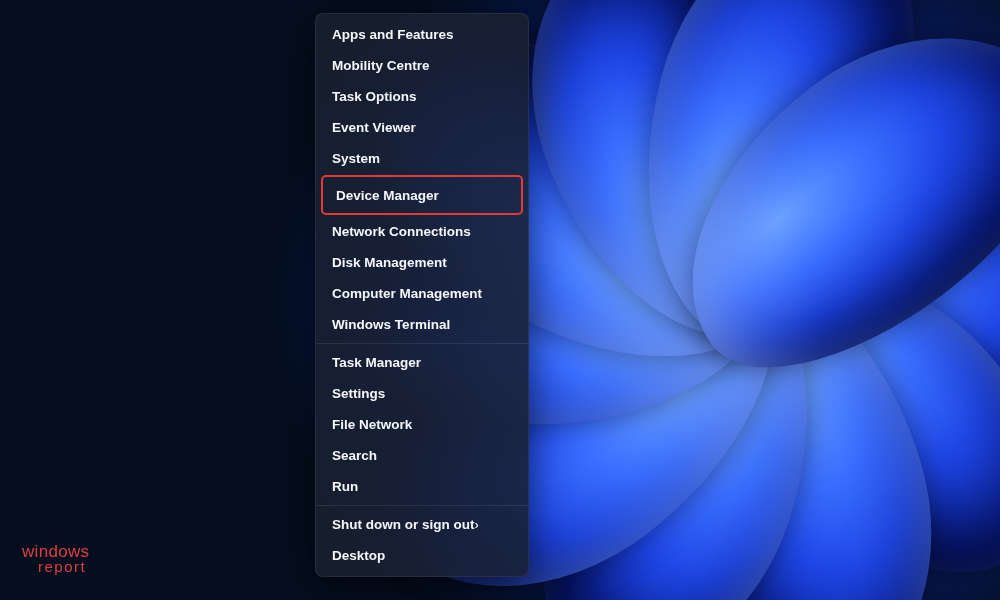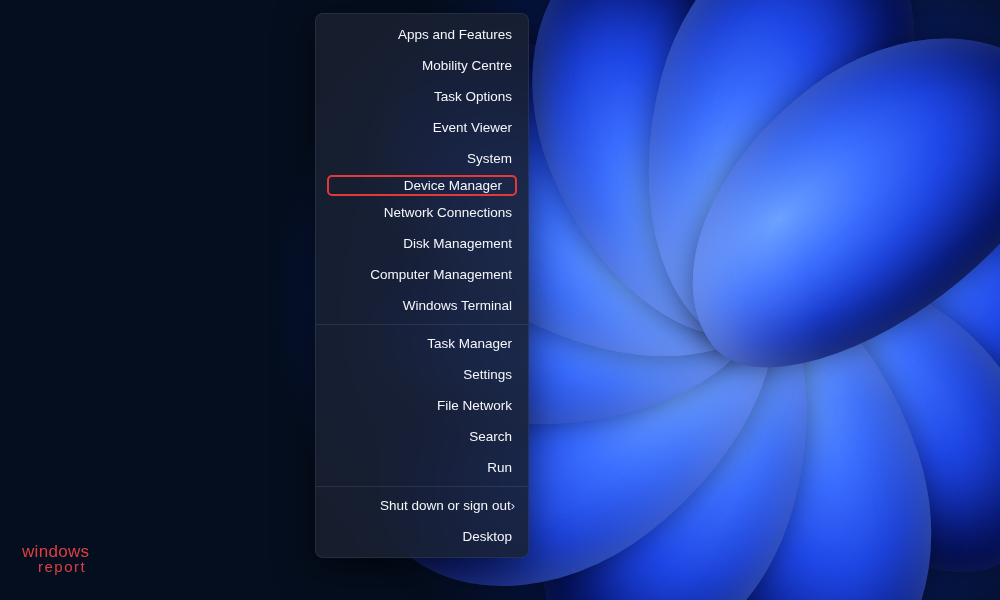--- a/index.html
+++ b/index.html
@@ -76,35 +76,35 @@
       border: 1px solid rgba(255,255,255,0.07);
       border-radius: 8px;
       box-shadow: 0 10px 38px rgba(0,0,0,0.55);
       padding: 5px 0;
       z-index: 10;
       color: #ffffff;
     }
     .menu-item {
       display: flex;
       align-items: center;
-      justify-content: flex-end;
+      justify-content: flex-start;
       padding: 0 16px;
       height: 31px;
       font-size: 13.5px;
-      font-weight: 400;
+      font-weight: 700;
       color: #f5f7fa;
       cursor: default;
       position: relative;
     }
     .menu-item.highlighted {
       border: 2.5px solid #e53935;
       border-radius: 5px;
-      margin: 1px 11px;
+      margin: 1px 5px;
       padding: 0 13px;
-      height: 21px;
+      height: 40px;
     }
     .menu-separator {
       height: 1px;
       background: rgba(255,255,255,0.09);
       margin: 3px 0;
     }
     .chevron {
       font-size: 13px;
       color: #d5d9e0;
       margin-right: -3px;

